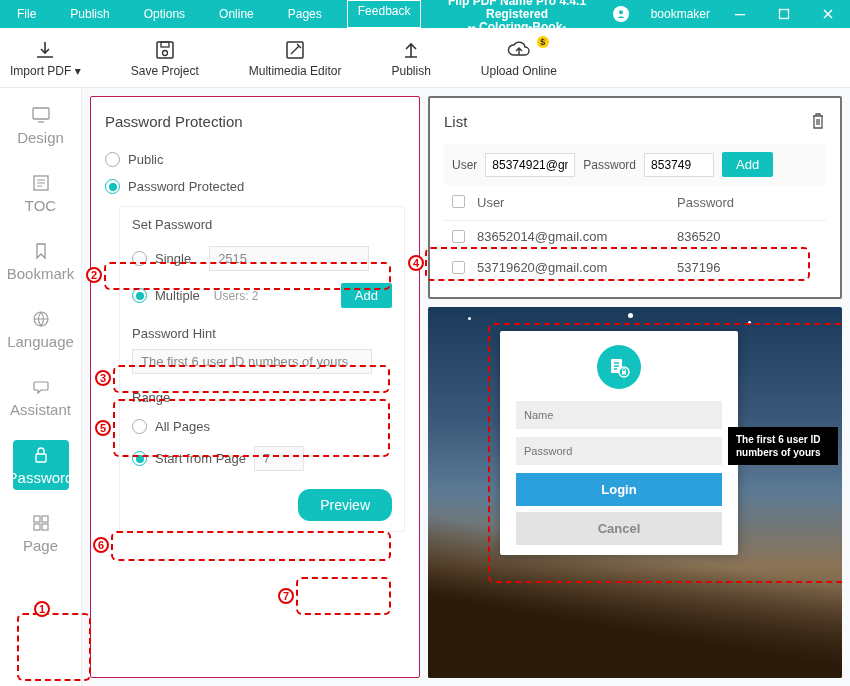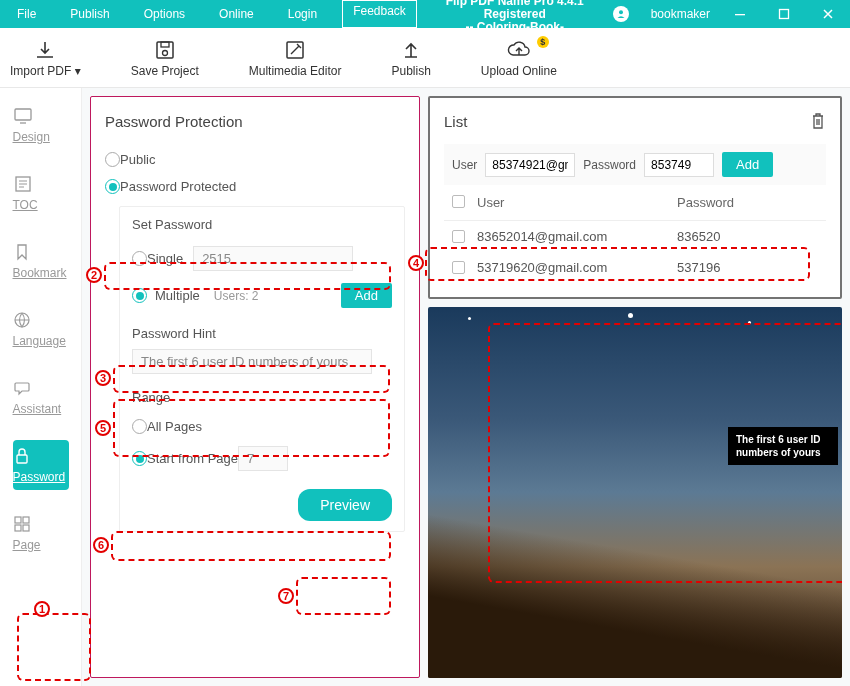--- a/index.html
+++ b/index.html
@@ -15,27 +15,27 @@
     .titlebar .winbtn { width:44px; height:28px; display:flex; align-items:center; justify-content:center; cursor:pointer; }
     
     .toolbar { height:60px; background:#fff; display:flex; align-items:center; padding:4px 10px; border-bottom:1px solid #e8e8e8; gap:50px; }
     .tool { display:flex; flex-direction:column; align-items:center; justify-content:center; gap:2px; cursor:pointer; color:#333; font-size:12px; position:relative; }
     .tool .ico { height:24px; display:flex; align-items:center; justify-content:center; }
     .badge { position:absolute; top:-2px; right:8px; width:12px; height:12px; border-radius:50%; background:#ffcc00; color:#333; font-size:9px; display:flex; align-items:center; justify-content:center; font-weight:bold;}
     
     .main { display:flex; height:598px; background:#f7f9fa; }
     
     .sidebar { width:82px; background:#fff; border-right:1px solid #eee; padding:12px 0; display:flex; flex-direction:column; align-items:center; gap:18px; position:relative;}
-    .side-item { width:56px; height:50px; display:flex; flex-direction:column; align-items:flex-start; justify-content:center; gap:4px; color:#999; font-size:12px; cursor:pointer; border-radius:4px;text-decoration:underline; }
+    .side-item { width:56px; height:50px; display:flex; flex-direction:column; align-items:center; justify-content:center; gap:4px; color:#999; font-size:15px; cursor:pointer; border-radius:4px; }
     .side-item.active { background:#11c1bd; color:#fff; }
     .side-item .si-ico { height:20px; display:flex; align-items:center; justify-content:center; }
     
     .center { width:330px; background:#fff; margin:8px 0 8px 8px; border:1px solid #be185d; border-radius:2px; padding:16px 14px; }
     .center h3 { font-size:15px; font-weight:normal; color:#444; margin-bottom:16px; }
-    .radio-row { display:flex; align-items:center; padding:6px 0; color:#555; font-size:13px; }
+    .radio-row { display:flex; align-items:center; gap:8px; padding:6px 0; color:#555; font-size:13px; }
     .radio { width:15px; height:15px; border:1px solid #aaa; border-radius:50%; display:flex; align-items:center; justify-content:center; cursor:pointer;}
     .radio.selected { border:1px solid #11c1bd; }
     .radio.selected::after { content:""; width:8px; height:8px; border-radius:50%; background:#11c1bd; }
     .subpanel { margin-left:14px; margin-top:6px; border:1px solid #eee; padding:10px 12px; border-radius:2px; }
     .subhead { font-size:13px; color:#555; margin-bottom:8px; }
     .txt-input { border:1px solid #e4e4e4; background:#fafafa; padding:4px 8px; font-size:13px; color:#888; }
     .txt-input.wide { width:240px; }
     .txt-input.sm { width:50px; text-align:left;}
     .btn-teal { background:#11c1bd; color:#fff; border:none; padding:5px 14px; font-size:13px; border-radius:2px; cursor:pointer; }
     .btn-teal-lg { background:#11c1bd; color:#fff; border:none; padding:8px 22px; font-size:14px; border-radius:12px; cursor:pointer; }
@@ -70,21 +70,21 @@
   </style>
 </head>
 <body>
 
 <div class="titlebar">
   <div class="menus">
     <div class="menu-item">File</div>
     <div class="menu-item">Publish</div>
     <div class="menu-item">Options</div>
     <div class="menu-item">Online</div>
-    <div class="menu-item">Login</div>
+    <div class="menu-item">Pages</div>
     <div class="feedback">Feedback</div>
   </div>
   <div class="title">Flip PDF Name Pro 4.4.1 Registered
 -- Coloring-Book-</div>
   <div class="user">
     <span class="avatar">
       <svg width="10" height="10" viewBox="0 0 10 10">
           <circle cx="5" cy="3.2" r="2" fill="#11c1bd"></circle>
           <path d="M1.5 9 Q5 5.5 8.5 9 Z" fill="#11c1bd"></path>
         </svg>
@@ -302,20 +302,35 @@
         <span class="col-user">53719620@gmail.com</span>
         <span class="col-pass">537196</span>
       </div>
     </div>
 
     <div class="preview-area">
       <div class="sky-star" style="top:10px;left:40px;"></div>
       <div class="sky-star" style="top:6px;left:200px;width:5px;height:5px;"></div>
       <div class="sky-star" style="top:14px;left:320px;"></div>
       <div class="mountains"></div>
+      <div class="login-box">
+        <div class="login-icon">
+          <svg width="26" height="26" viewBox="0 0 26 26">
+              <rect x="5" y="5" width="11" height="14" rx="1" fill="#fff"></rect>
+              <path d="M8 9 H13 M8 12 H13 M8 15 H11" stroke="#12c2be" stroke-width="1.3"></path>
+              <circle cx="18" cy="18" r="5" fill="#12c2be" stroke="#fff" stroke-width="1.5"></circle>
+              <rect x="16" y="17" width="4" height="3.5" fill="#fff"></rect>
+              <path d="M16.7 17 V15.5 A1.3 1.3 0 0 1 19.3 15.5 V17" fill="none" stroke="#fff" stroke-width="1"></path>
+            </svg>
+        </div>
+        <input class="login-input" placeholder="Name" style="">
+        <input class="login-input" placeholder="Password" style="">
+        <button class="login-btn">Login</button>
+        <button class="cancel-btn">Cancel</button>
+      </div>
       <div class="tooltip-hint">The first 6 user ID numbers of yours</div>
 
       <div class="anno" style="top:16px;left:60px;width:360px;height:260px;"></div>
     </div>
   </div>
 </div>
 
 <div class="anno" style="top:613px;left:17px;width:74px;height:68px;"></div>
 <div class="anno-label" style="top:601px;left:34px;">1</div>
 

